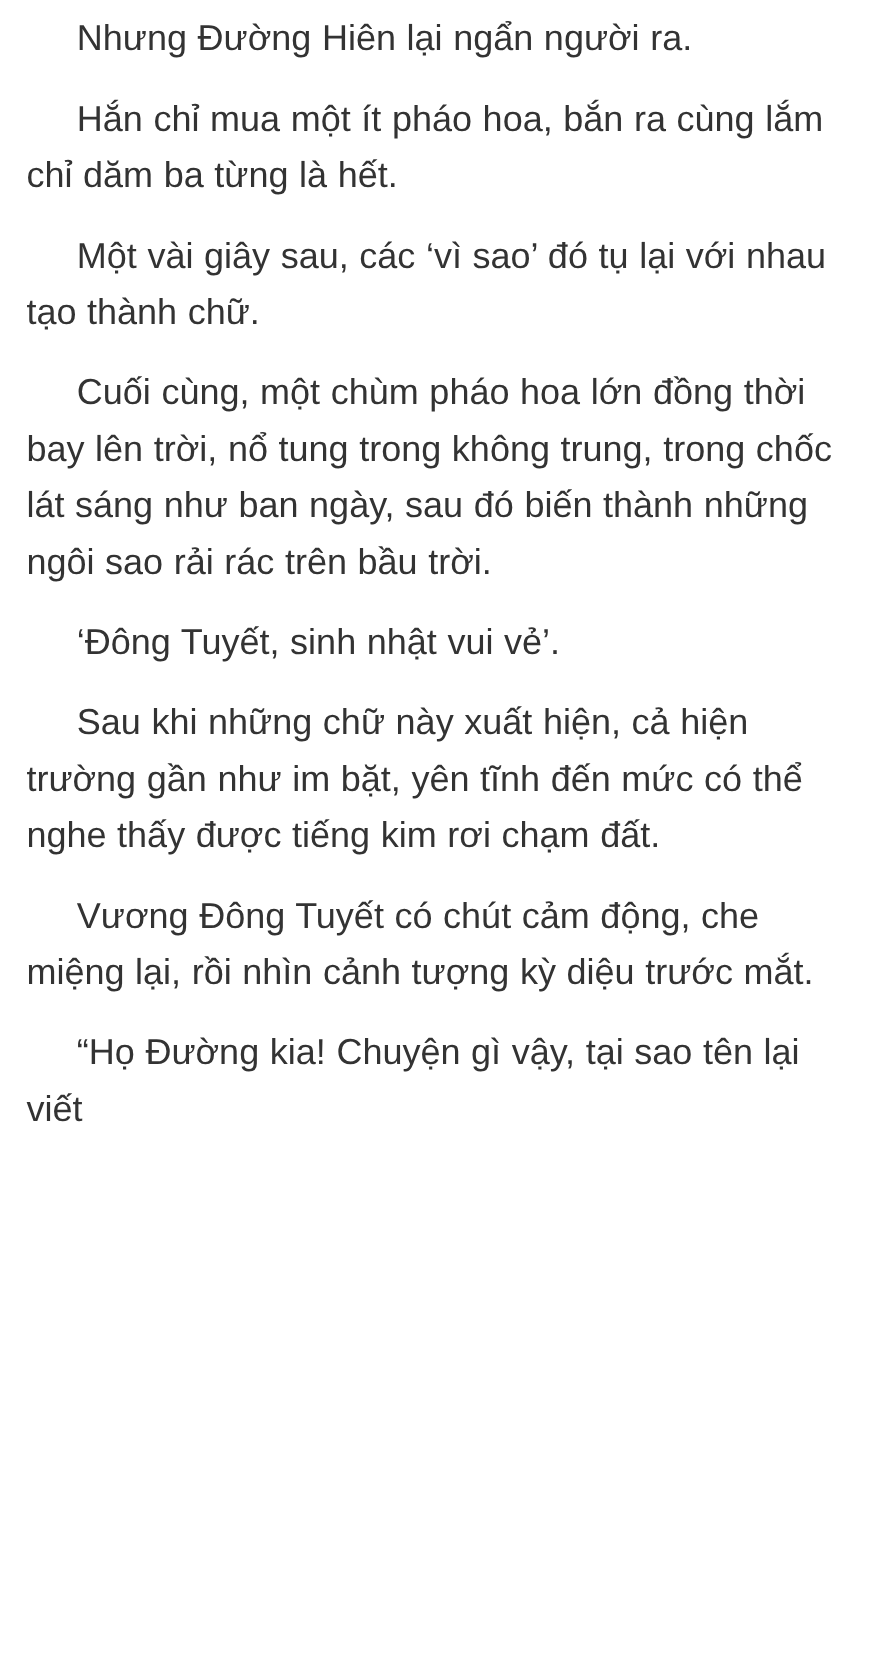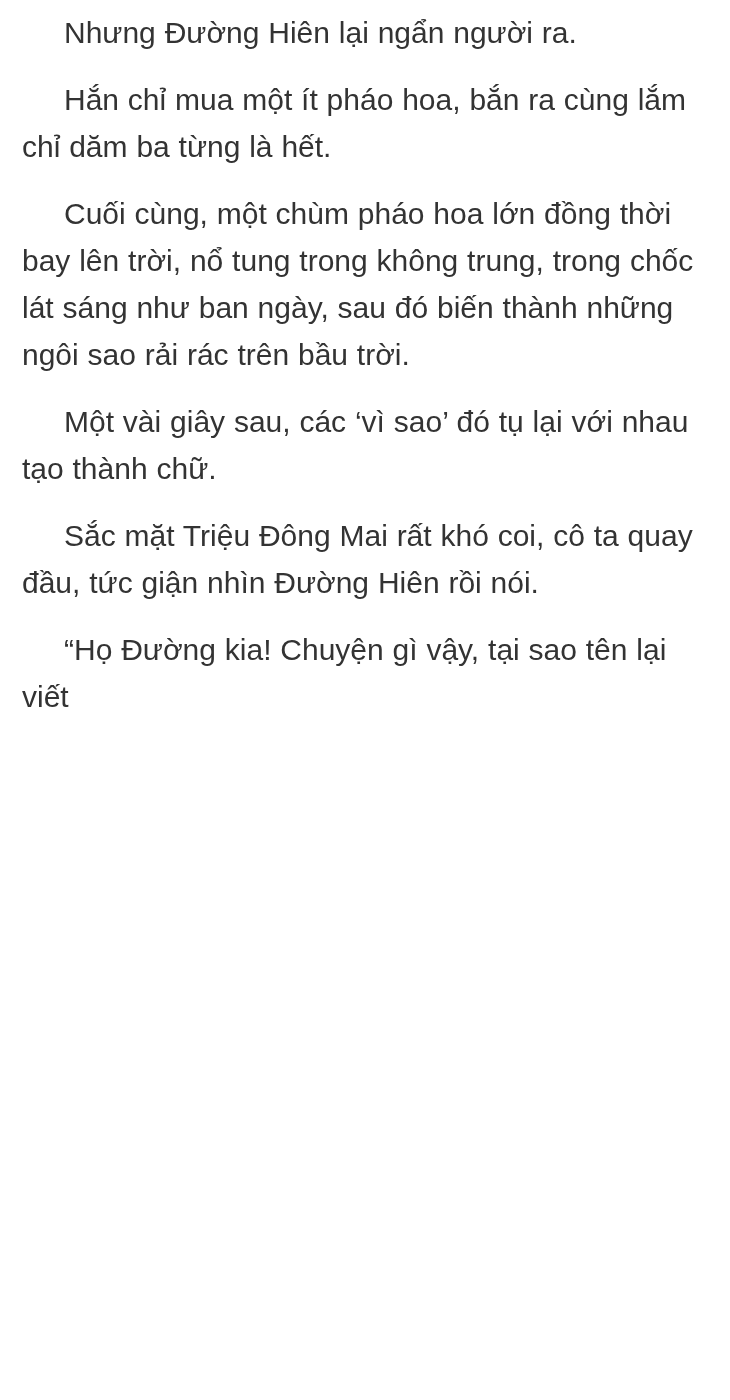--- a/index.html
+++ b/index.html
@@ -31,18 +31,20 @@
     word-spacing: 0.5px;
   }
 </style>
 </head>
 <body>
 
 <main class="reader-page">
   <article class="chapter-text">
     <p>Nhưng Đường Hiên lại ngẩn người ra.</p>
     <p>Hắn chỉ mua một ít pháo hoa, bắn ra cùng lắm chỉ dăm ba từng là hết.</p>
+    <p>Một vài giây sau, các ‘vì sao’ đó tụ lại với nhau tạo thành chữ.</p>
     <p>Cuối cùng, một chùm pháo hoa lớn đồng thời bay lên trời, nổ tung trong không trung, trong chốc lát sáng như ban ngày, sau đó biến thành những ngôi sao rải rác trên bầu trời.</p>
-    <p>Một vài giây sau, các ‘vì sao’ đó tụ lại với nhau tạo thành chữ.</p>
-    <p>Sắc mặt Triệu Đông Mai rất khó coi, cô ta quay đầu, tức giận nhìn Đường Hiên rồi nói.</p>
+    <p>‘Đông Tuyết, sinh nhật vui vẻ’.</p>
+    <p>Sau khi những chữ này xuất hiện, cả hiện trường gần như im bặt, yên tĩnh đến mức có thể nghe thấy được tiếng kim rơi chạm đất.</p>
+    <p>Vương Đông Tuyết có chút cảm động, che miệng lại, rồi nhìn cảnh tượng kỳ diệu trước mắt.</p>
     <p>“Họ Đường kia! Chuyện gì vậy, tại sao tên lại viết</p>
   </article>
 </main>
 
 </body></html>

